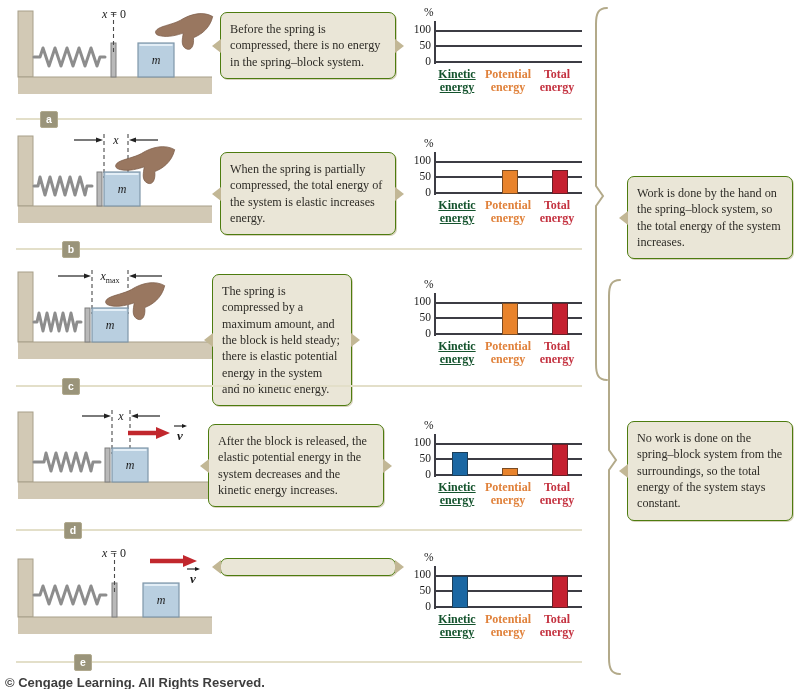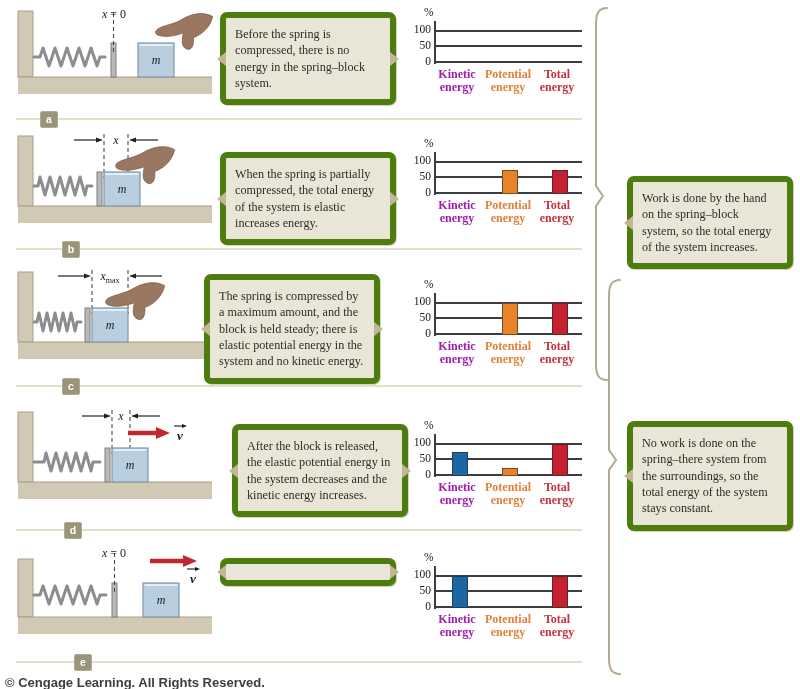--- a/index.html
+++ b/index.html
@@ -22,21 +22,21 @@
   .redhead{fill:#c1272d;stroke:none;}
   .hand{fill:#997760;stroke:#7c5d49;stroke-width:0.8;}
   .svgtext{font-family:"Liberation Serif",serif;font-size:12px;fill:#1a1a1a;}
   .ital{font-style:italic;}
   .vlab{font-weight:bold;font-style:italic;font-size:13px;}
   .varrow{stroke:#1a1a1a;stroke-width:1.1;fill:none;}
   .vhead{fill:#1a1a1a;stroke:none;}
 
   
   .callout,.note{position:absolute;box-sizing:border-box;background:#eae6d7;
-    border:6px solid #4d7c0f;border-radius:7px;padding:8px 9px;
+    border:1px solid #4d7c0f;border-radius:7px;padding:8px 9px;
     font-size:12.2px;line-height:1.34;color:#2e2c27;
     box-shadow:1px 1px 0 #d8d2bd;}
   .ptr{position:absolute;width:0;height:0;border-top:7px solid transparent;
        border-bottom:7px solid transparent;top:50%;margin-top:-7px;}
   .ptr-left{left:-9px;border-right:9px solid #c2b795;}
   .ptr-right{right:-9px;border-left:9px solid #c2b795;}
 
   
   .chart{position:absolute;left:410px;width:178px;height:100px;}
   .pct{position:absolute;left:14px;top:-2px;font-size:11.5px;color:#1a1a1a;}
@@ -44,21 +44,21 @@
   .t100{top:15px;} .t50{top:31px;} .t0{top:47px;}
   .yaxis{position:absolute;left:24px;top:13px;width:2px;height:43px;background:#3c3c44;}
   .plot{position:absolute;left:24px;top:22px;width:148px;height:33px;}
   .gl{position:absolute;left:0;width:148px;height:2px;background:#3c3c44;}
   .gl100{top:0;} .gl50{top:15px;} .gl0{top:31px;}
   .bar{position:absolute;bottom:0;width:16px;box-sizing:border-box;border:1px solid rgba(30,30,30,.55);}
   .bar-k{left:18px;background:#1a67a3;}
   .bar-p{left:68px;background:#e8832c;}
   .bar-t{left:118px;background:#c52030;}
   .cat{position:absolute;top:60px;text-align:center;font-size:12px;font-weight:600;line-height:1.12;}
-  .cat-k{left:20px;width:54px;color:#a21caf;}
+  .cat-k{left:20px;width:54px;color:#14532d;text-decoration:underline;}
   .cat-p{left:70px;width:56px;color:#e0813a;}
   .cat-t{left:122px;width:50px;color:#c43240;}
 
   
   .sep{position:absolute;left:16px;width:566px;height:2px;background:#e3dfc9;}
   .badge{position:absolute;width:16px;height:15px;background:#9a947a;border:1px solid #b1aa8f;
     border-radius:2px;color:#fff;font-family:"Liberation Sans",sans-serif;
     font-size:10.5px;font-weight:bold;text-align:center;line-height:15px;}
 
   
@@ -164,21 +164,21 @@
     <line class="measure" x1="58" y1="14" x2="86" y2="14"></line>
     <polygon class="mhead" points="91,14 84,11.5 84,16.5"></polygon>
     <line class="measure" x1="162" y1="14" x2="134" y2="14"></line>
     <polygon class="mhead" points="129,14 136,11.5 136,16.5"></polygon>
     <text class="svgtext" x="110" y="18" text-anchor="middle"><tspan class="ital">x</tspan><tspan dy="3" font-size="8">max</tspan></text>
     <rect class="block" x="92" y="46" width="36" height="34"></rect>
     <line class="blockhl" x1="93.5" y1="48" x2="126.5" y2="48"></line>
     <text class="svgtext ital" x="110" y="67" text-anchor="middle">m</text>
     <path class="hand" transform="translate(102,18) scale(0.95)" d="M66,6 C56,0 42,3 31,10 C24,14 12,16 7,19 C2,22 3,26 9,27 C18,29 28,26 34,24 C33,30 31,38 37,41 C43,44 46,37 45,29 C53,26 63,19 66,6 Z"></path>
   </svg>
-  <div class="callout" style="left:204px;top:274px;width:176px">
+  <div class="callout" style="left:212px;top:274px;width:140px">
     <span class="ptr ptr-left"></span>
     <span class="ptr ptr-right"></span>
     <span>The spring is compressed by a maximum amount, and the block is held steady; there is elastic potential energy in the system and no kinetic energy.</span>
   </div>
   <div class="chart" style="top:280px">
     <span class="pct">%</span>
     <span class="tick t100">100</span>
     <span class="tick t50">50</span>
     <span class="tick t0">0</span>
     <div class="yaxis"></div>
@@ -212,21 +212,21 @@
     <text class="svgtext ital" x="121" y="20" text-anchor="middle">x</text>
     <line class="redarrow" x1="128" y1="33" x2="158" y2="33"></line>
     <polygon class="redhead" points="170,33 156,27 156,39"></polygon>
     <line class="varrow" x1="174" y1="26" x2="184" y2="26"></line>
     <polygon class="vhead" points="187,26 182,24 182,28"></polygon>
     <text class="svgtext vlab" x="180" y="40" text-anchor="middle">v</text>
     <rect class="block" x="112" y="48" width="36" height="34"></rect>
     <line class="blockhl" x1="113.5" y1="50" x2="146.5" y2="50"></line>
     <text class="svgtext ital" x="130" y="69" text-anchor="middle">m</text>
   </svg>
-  <div class="callout" style="left:232px;top:424px;width:176px">
+  <div class="callout" style="left:208px;top:424px;width:176px">
     <span class="ptr ptr-left"></span>
     <span class="ptr ptr-right"></span>
     <span>After the block is released, the elastic potential energy in the system decreases and the kinetic energy increases.</span>
   </div>
   <div class="chart" style="top:421px">
     <span class="pct">%</span>
     <span class="tick t100">100</span>
     <span class="tick t50">50</span>
     <span class="tick t0">0</span>
     <div class="yaxis"></div>
@@ -292,17 +292,17 @@
   </svg>
   <svg style="position:absolute;left:599px;top:278px" width="30" height="400">
     <path class="bracepath" d="M21,2 C12,2 10,8 10,18 L10,172 L17,182 L10,192 L10,380 C10,390 12,396 21,396"></path>
   </svg>
   <div class="note" style="left:627px;top:176px;width:166px">
     <span class="ptr ptr-left"></span>
     <span>Work is done by the hand on the spring–block system, so the total energy of the system increases.</span>
   </div>
   <div class="note" style="left:627px;top:421px;width:166px">
     <span class="ptr ptr-left"></span>
-    <span>No work is done on the spring–there system from the surroundings, so the total energy of the system stays constant.</span>
+    <span>No work is done on the spring–block system from the surroundings, so the total energy of the system stays constant.</span>
   </div>
 
   <div class="copyright">© Cengage Learning. All Rights Reserved.</div>
 </div>
 
 </body></html>

